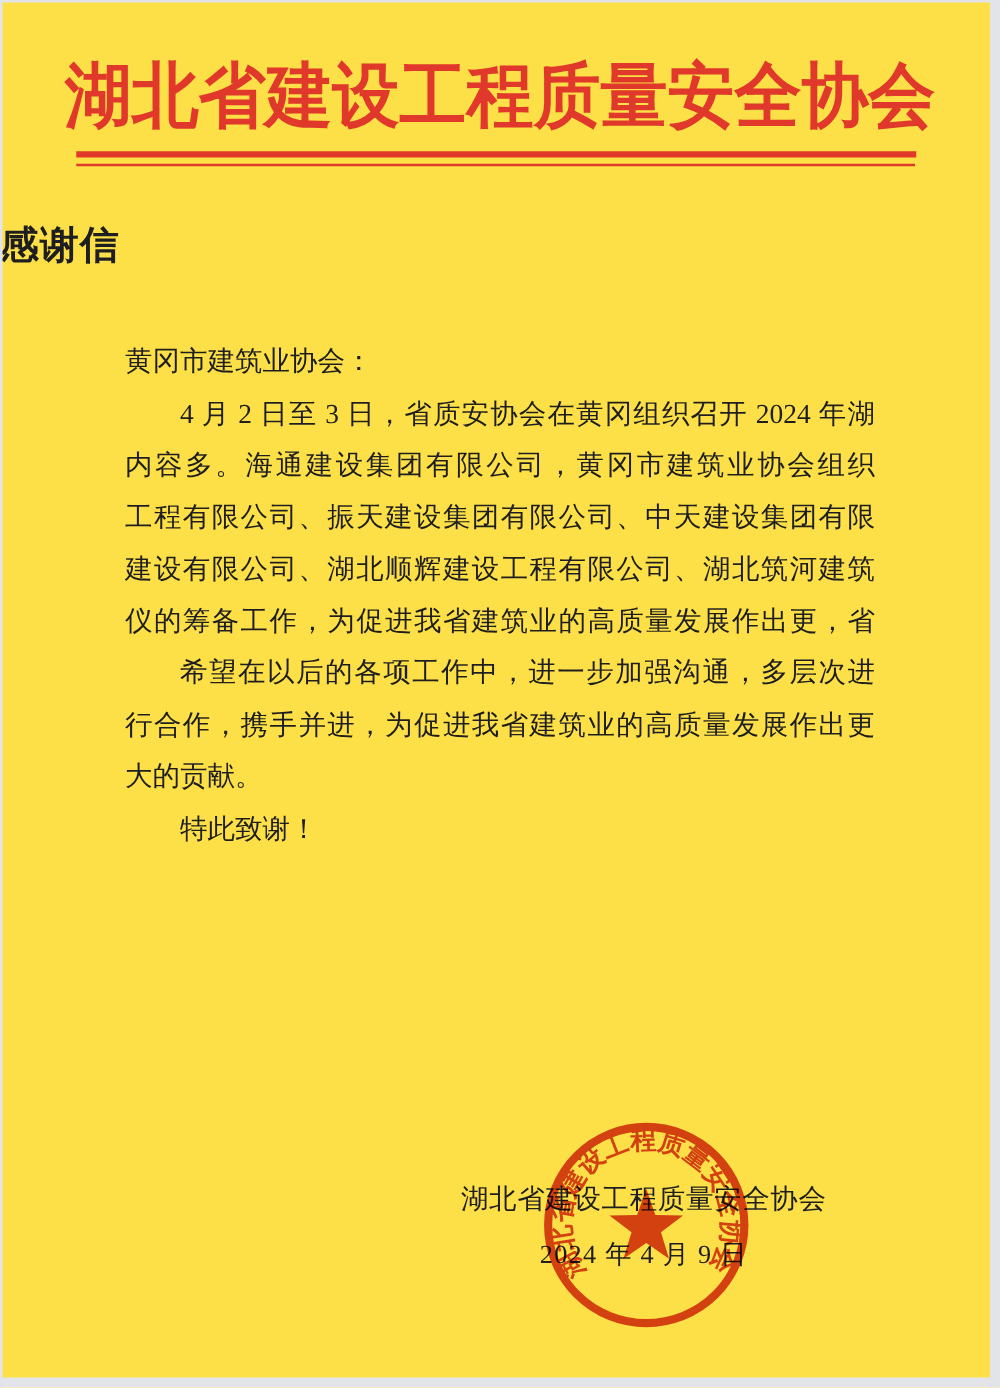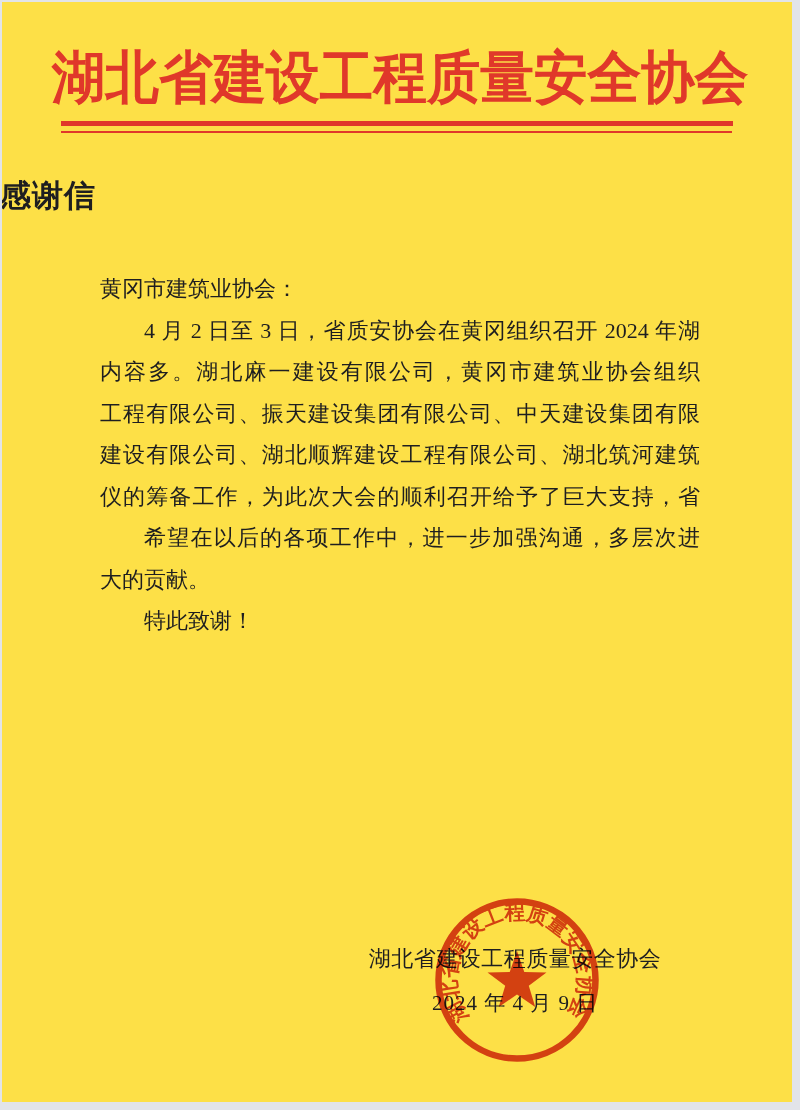--- a/index.html
+++ b/index.html
@@ -91,25 +91,26 @@
 
   <div class="org-header">湖北省建设工程质量安全协会</div>
   <div class="rule-thick"></div>
   <div class="rule-thin"></div>
 
   <div class="doc-title">感谢信</div>
 
   <div class="letter-body">
     <div class="ln">黄冈市建筑业协会：</div>
     <div class="ln stretch indent">4 月 2 日至 3 日，省质安协会在黄冈组织召开 2024 年湖</div>
-    <div class="ln stretch">内容多。湖北麻一建设有限公司，黄冈市建筑业协会组织</div>
+    <div class="ln stretch">内容多。海通建设集团有限公司，黄冈市建筑业协会组织</div>
     <div class="ln stretch">工程有限公司、振天建设集团有限公司、中天建设集团有限</div>
     <div class="ln stretch">建设有限公司、湖北顺辉建设工程有限公司、湖北筑河建筑</div>
-    <div class="ln stretch">仪的筹备工作，为此次大会的顺利召开给予了巨大支持，省</div>
+    <div class="ln stretch">仪的筹备工作，为促进我省建筑业的高质量发展作出更，省</div>
     <div class="ln stretch indent">希望在以后的各项工作中，进一步加强沟通，多层次进</div>
+    <div class="ln stretch">行合作，携手并进，为促进我省建筑业的高质量发展作出更</div>
     <div class="ln">大的贡献。</div>
     <div class="ln indent">特此致谢！</div>
   </div>
 
   <div class="signature-block">
     <div class="sig-line">湖北省建设工程质量安全协会</div>
     <div class="date-line">2024 年 4 月 9 日</div>
   </div>
 
   <div class="seal">

